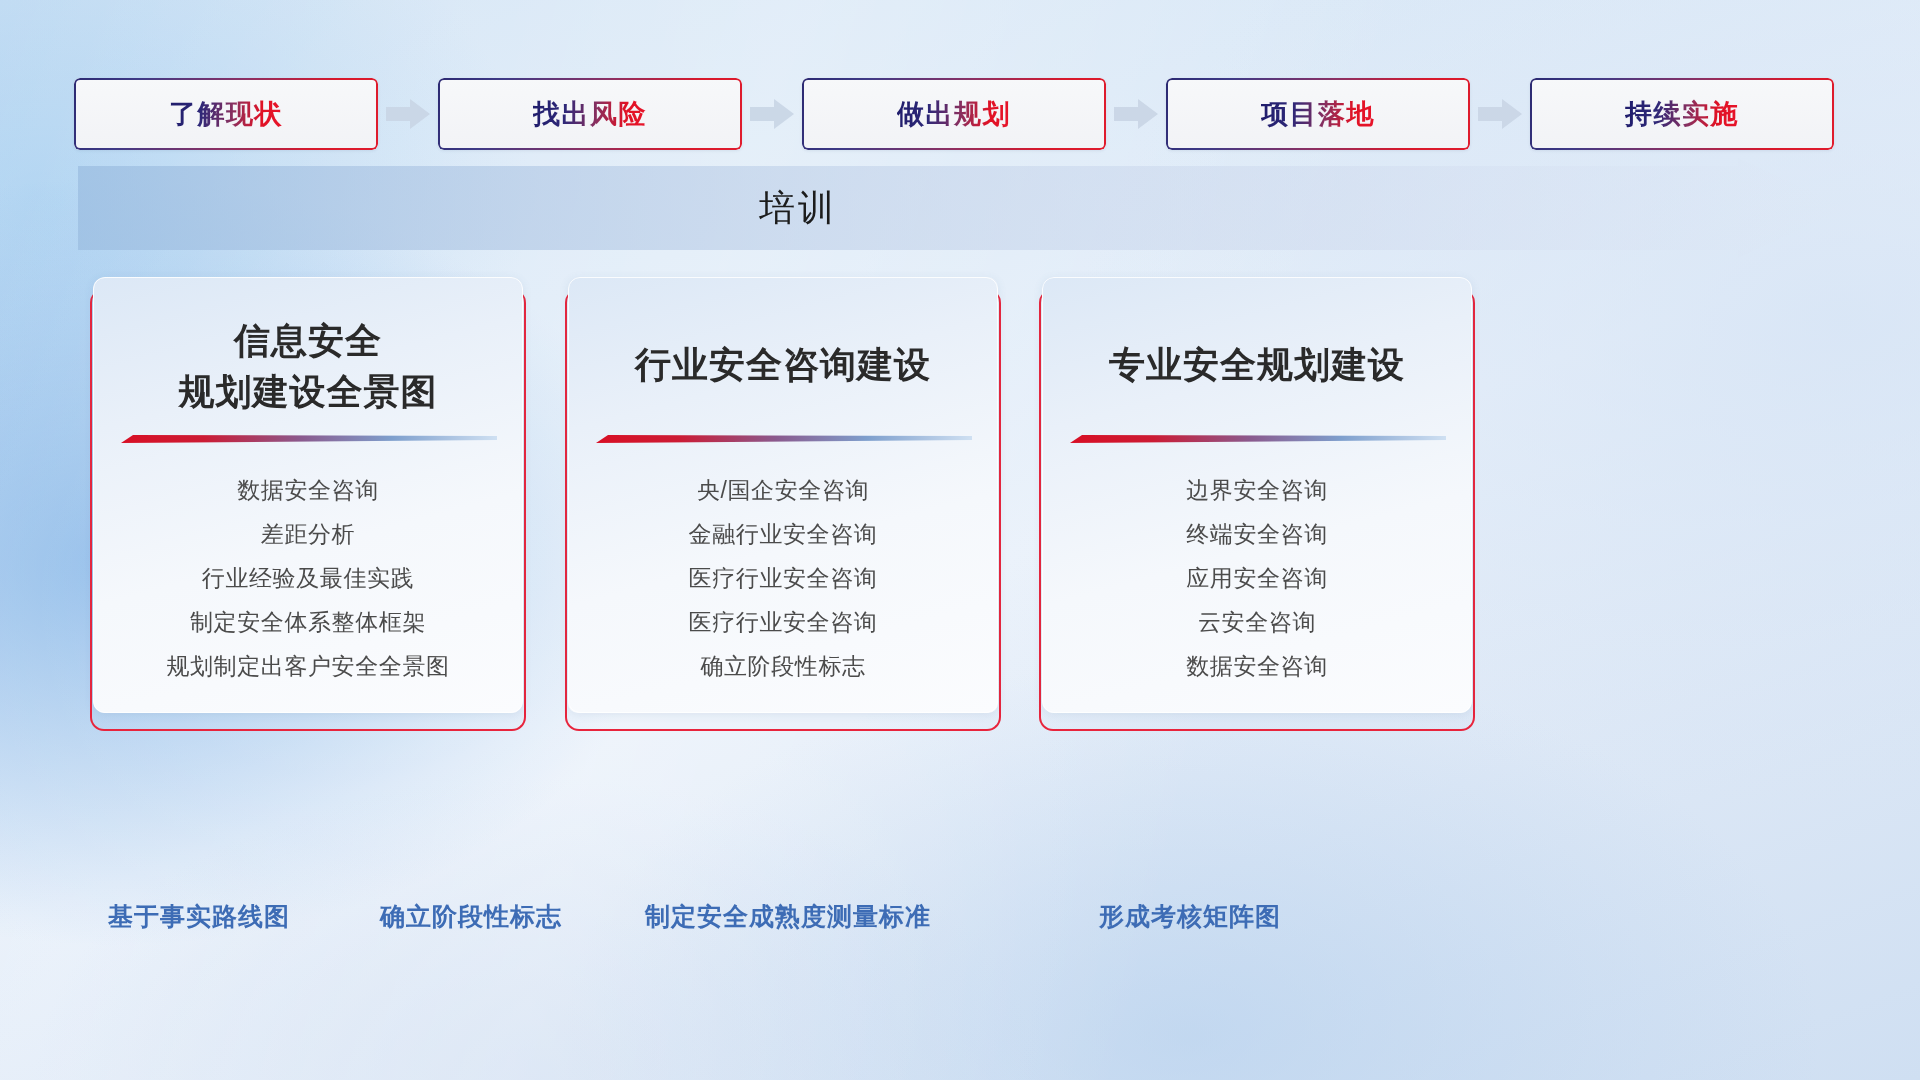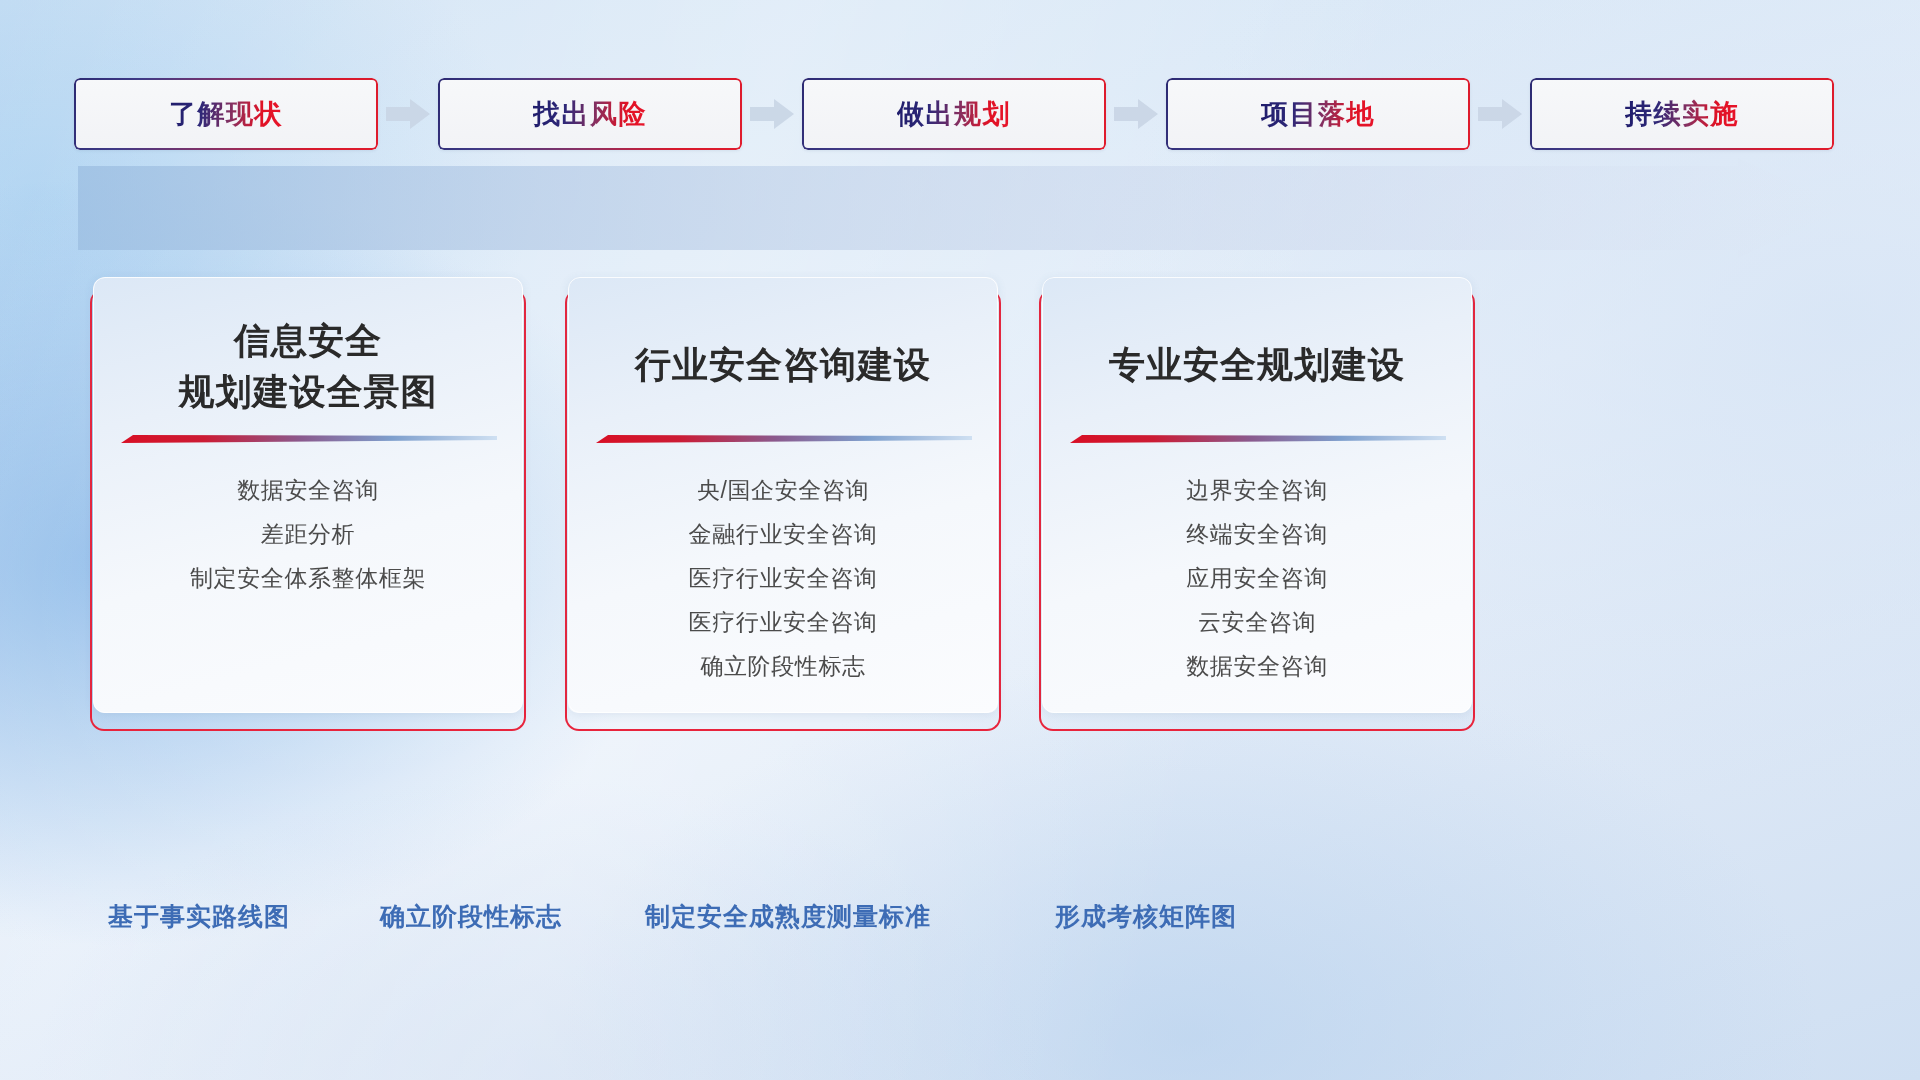--- a/index.html
+++ b/index.html
@@ -272,20 +272,21 @@
           <stop offset="18%" stop-color="#adc6e4" stop-opacity="0.70"></stop>
           <stop offset="45%" stop-color="#c3d3ea" stop-opacity="0.62"></stop>
           <stop offset="72%" stop-color="#cfdaee" stop-opacity="0.50"></stop>
           <stop offset="90%" stop-color="#d7e1f2" stop-opacity="0.30"></stop>
           <stop offset="100%" stop-color="#dfe8f5" stop-opacity="0.05"></stop>
         </linearGradient>
       </defs>
       <path d="M0,8 L1660,8 L1660,0 L1770,50 L1660,100 L1660,92 L0,92 Z" fill="url(#bannerGrad)"></path>
     </svg>
   </div>
+  <div id="banner-label">培训</div>
 </div>
 
 <div id="cards">
     <div class="card-accent acc-1"></div>
     <div class="card card-1">
       <div class="card-title two-line">
         <div>信息安全</div>
         <div>规划建设全景图</div>
       </div>
       <div class="card-divider">
@@ -298,21 +299,23 @@
               <stop offset="72%" stop-color="#7e9fcd"></stop>
               <stop offset="100%" stop-color="#cfe0f2"></stop>
             </linearGradient>
           </defs>
           <path d="M2,11 L14,3 L378,4 L378,8 L2,11 Z" fill="url(#dv0)"></path>
         </svg>
       </div>
       <div class="card-list">
         <div class="card-list-item">数据安全咨询</div>
         <div class="card-list-item">差距分析</div>
+        <div class="card-list-item">行业经验及最佳实践</div>
         <div class="card-list-item">制定安全体系整体框架</div>
+        <div class="card-list-item">规划制定出客户安全全景图</div>
       </div>
     </div>
     <div class="card-accent acc-2"></div>
     <div class="card card-2">
       <div class="card-title one-line">行业安全咨询建设</div>
       <div class="card-divider">
         <svg width="378" height="14" viewBox="0 0 378 14" aria-hidden="true">
           <defs>
             <linearGradient id="dv1" x1="0" y1="0" x2="1" y2="0">
               <stop offset="0%" stop-color="#d80f25"></stop>
@@ -357,14 +360,14 @@
         <div class="card-list-item">云安全咨询</div>
         <div class="card-list-item">数据安全咨询</div>
       </div>
     </div>
   </div>
 
 <div id="footers">
     <div class="footer-label" style="left: 108px;">基于事实路线图</div>
     <div class="footer-label" style="left: 380px;">确立阶段性标志</div>
     <div class="footer-label" style="left: 645px;">制定安全成熟度测量标准</div>
-    <div class="footer-label" style="left: 1055px;">形成考核矩阵图</div>
+    <div class="footer-label" style="left: 1099px;">形成考核矩阵图</div>
   </div>
 
 </body></html>

